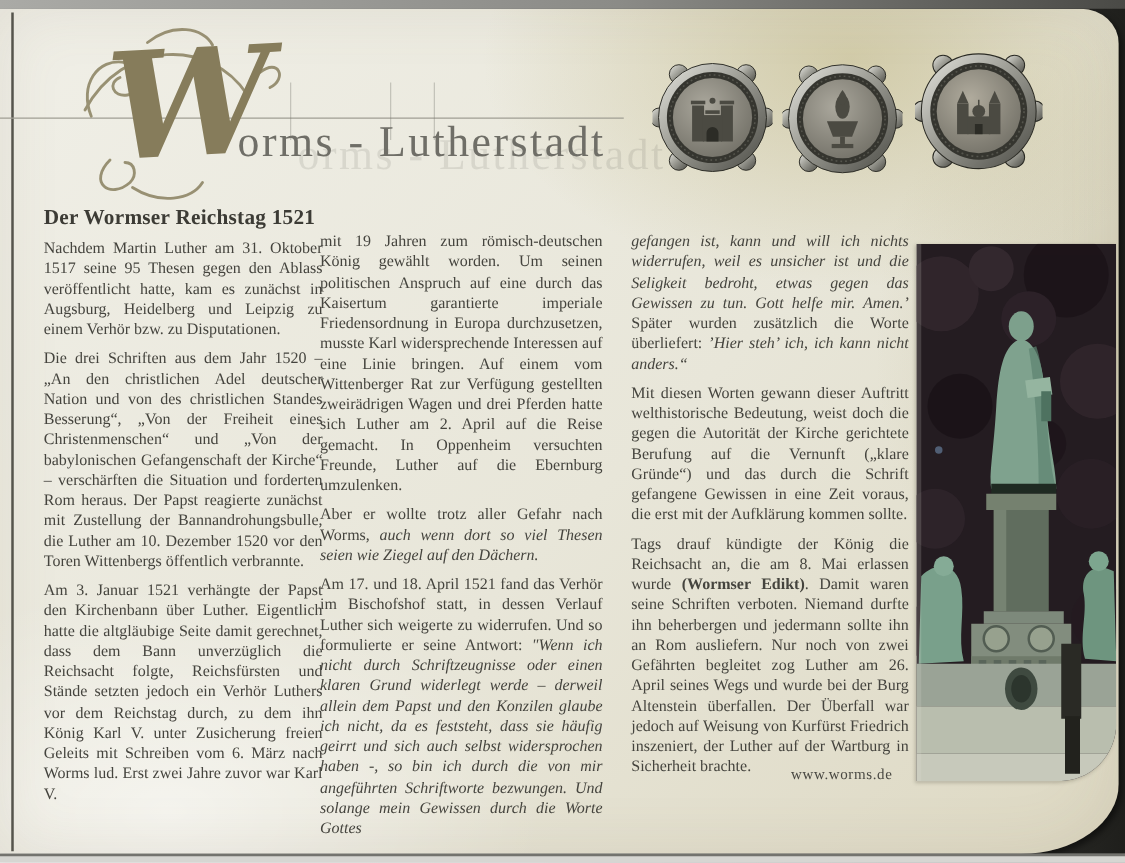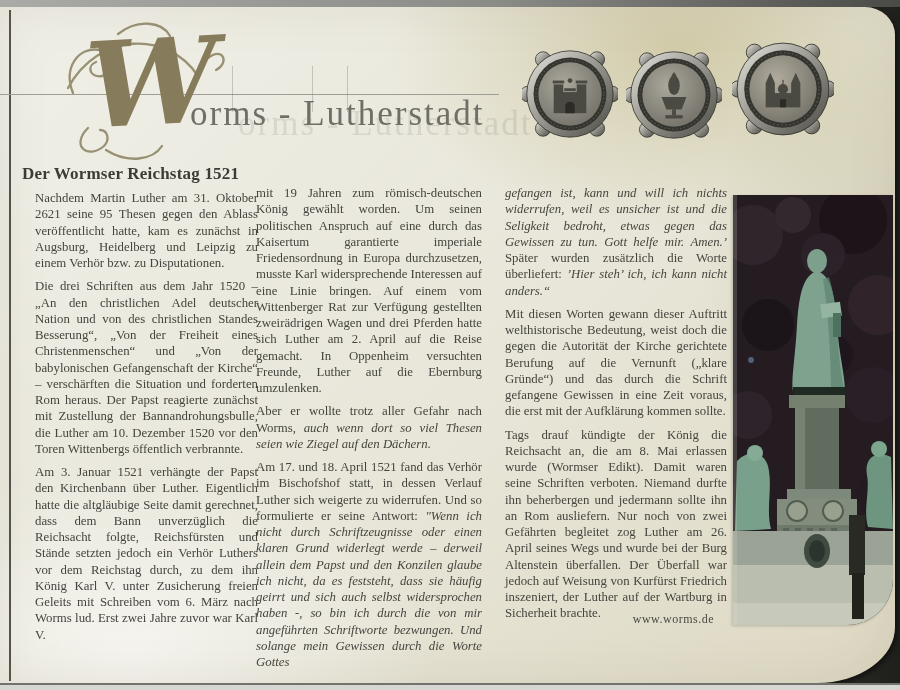--- a/index.html
+++ b/index.html
@@ -23,30 +23,30 @@
   .tick { position:absolute; top:66px; width:1px; height:46px; background:rgba(120,120,112,0.35); z-index:2; }
   .ornate-w { position:absolute; left:58px; top:18px; z-index:3; width:170px; height:150px; }
   .ornate-w .glyph { position:absolute; left:28px; top:6px; font-family:"DejaVu Serif",serif;
     font-style:italic; font-weight:700; font-size:118px; line-height:1; color:#867c5b; transform:rotate(-3deg); }
   .ornate-w svg { position:absolute; left:0; top:0; }
   .page-title { position:absolute; left:190px; top:94px; z-index:3; font-size:35px; letter-spacing:2px;
     color:#6f6e67; white-space:nowrap; }
   .page-title-ghost { position:absolute; left:238px; top:104px; z-index:2; font-size:35px; letter-spacing:2px;
     color:#4c4c46; opacity:0.12; white-space:nowrap; }
   .medallion { position:absolute; z-index:3; }
-  .article-heading { position:absolute; left:22px; top:164px; width:260px; z-index:3;
+  .article-heading { position:absolute; left:35px; top:164px; width:260px; z-index:3;
     font-size:17px; font-weight:700; color:#3c3b35; letter-spacing:0.2px; }
   .col { position:absolute; z-index:3; font-size:12.8px; line-height:1.27; color:#45443e;
     text-align:justify; }
   .col p { margin-bottom:7px; }
   .col1 { left:35px; top:190px; width:223px; }
   .col2 { left:256px; top:185px; width:226px; }
   .col3 { left:505px; top:185px; width:222px; }
   .it { font-style:italic; }
-  .bd { font-weight:400; }
+  .bd { font-weight:700; }
   .website { position:absolute; left:492px; top:612px; width:222px; text-align:right; z-index:3;
     font-size:12px; color:#4a4943; letter-spacing:0.5px; text-decoration:none; }
   .photo { position:absolute; left:733px; top:195px; width:160px; height:430px; z-index:3;
     border-radius:0 0 46px 0; overflow:hidden; box-shadow:-1px 1px 3px rgba(60,55,40,0.25); }
 </style>
 </head>
 <body>
 
 <div class="canvas">
 
@@ -184,21 +184,21 @@
         <circle cx="50" cy="50" r="5"></circle>
         <rect x="49.4" y="41" width="1.2" height="5"></rect>
       </g>
       <rect x="47" y="60" width="6" height="8" fill="#2c2c26"></rect>
     </svg>
   </div>
 
   <div class="article-heading">Der Wormser Reichstag 1521</div>
 
   <div class="col col1">
-    <p>Nachdem Martin Luther am 31. Oktober 2621 seine 95 Thesen gegen den Ablass veröffentlicht hatte, kam es zunächst in Augsburg, Heidelberg und Leipzig zu einem Verhör bzw. zu Disputationen.</p>
+    <p>Nachdem Martin Luther am 31. Oktober 1517 seine 95 Thesen gegen den Ablass veröffentlicht hatte, kam es zunächst in Augsburg, Heidelberg und Leipzig zu einem Verhör bzw. zu Disputationen.</p>
     <p>Die drei Schriften aus dem Jahr 1520 – „An den christlichen Adel deutscher Nation und von des christlichen Standes Besserung“, „Von der Freiheit eines Christenmenschen“ und „Von der babylonischen Gefangenschaft der Kirche“ – verschärften die Situation und forderten Rom heraus. Der Papst reagierte zunächst mit Zustellung der Bannandrohungsbulle, die Luther am 10. Dezember 1520 vor den Toren Wittenbergs öffentlich verbrannte.</p>
     <p>Am 3. Januar 1521 verhängte der Papst den Kirchenbann über Luther. Eigentlich hatte die altgläubige Seite damit gerechnet, dass dem Bann unverzüglich die Reichsacht folgte, Reichsfürsten und Stände setzten jedoch ein Verhör Luthers vor dem Reichstag durch, zu dem ihn König Karl V. unter Zusicherung freien Geleits mit Schreiben vom 6. März nach Worms lud. Erst zwei Jahre zuvor war Karl V.</p>
   </div>
 
   <div class="col col2">
     <p>mit 19 Jahren zum römisch-deutschen König gewählt worden. Um seinen politischen Anspruch auf eine durch das Kaisertum garantierte imperiale Friedensordnung in Europa durchzusetzen, musste Karl widersprechende Interessen auf eine Linie bringen. Auf einem vom Wittenberger Rat zur Verfügung gestellten zweirädrigen Wagen und drei Pferden hatte sich Luther am 2. April auf die Reise gemacht. In Oppenheim versuchten Freunde, Luther auf die Ebernburg umzulenken.</p>
     <p><span>Aber er wollte trotz aller Gefahr nach Worms, </span><span class="it">auch wenn dort so viel Thesen seien wie Ziegel auf den Dächern.</span></p>
     <p><span>Am 17. und 18. April 1521 fand das Verhör im Bischofshof statt, in dessen Verlauf Luther sich weigerte zu widerrufen. Und so formulierte er seine Antwort: </span><span class="it">"Wenn ich nicht durch Schriftzeugnisse oder einen klaren Grund widerlegt werde – derweil allein dem Papst und den Konzilen glaube ich nicht, da es feststeht, dass sie häufig geirrt und sich auch selbst widersprochen haben -, so bin ich durch die von mir angeführten Schriftworte bezwungen. Und solange mein Gewissen durch die Worte Gottes</span></p>
   </div>
 

